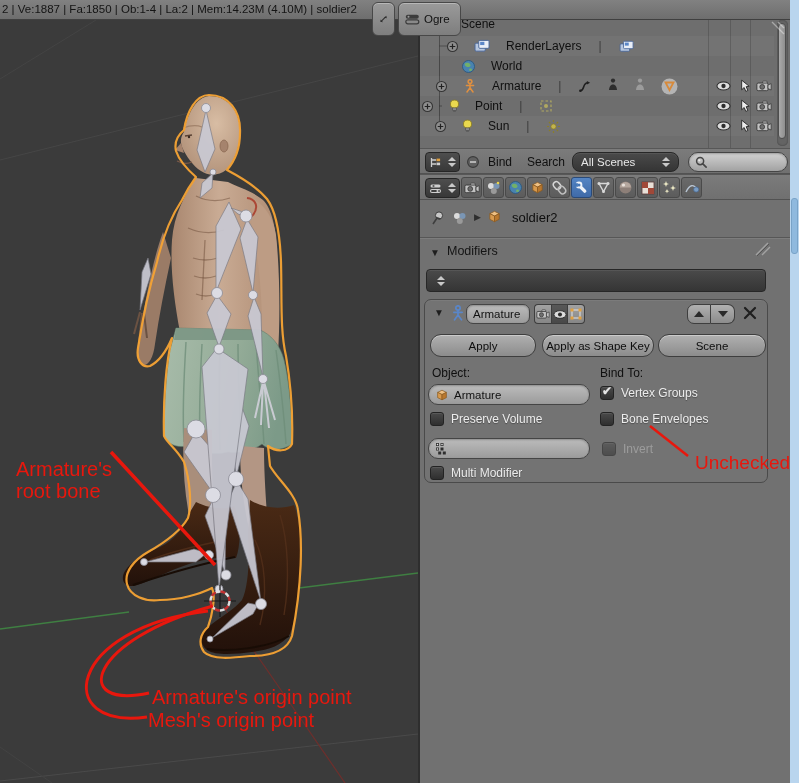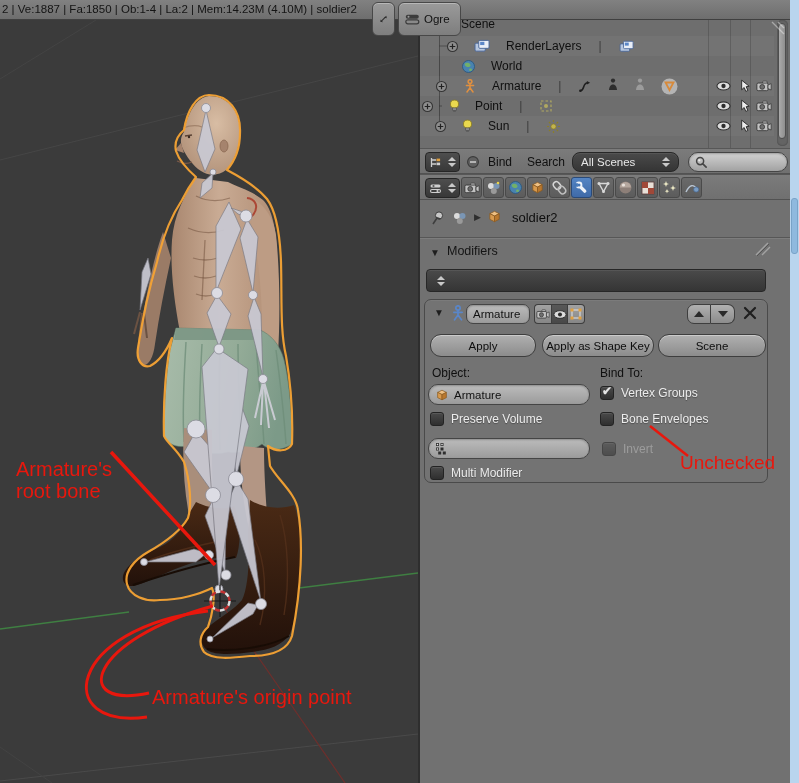--- a/index.html
+++ b/index.html
@@ -294,20 +294,21 @@
 
       <g stroke="#e8170d" fill="none">
         <path d="M111,452 L215,565" stroke-width="3.5"></path>
         <path d="M149,693 C70,710 88,640 213,606" stroke-width="3"></path>
         <path d="M147,717 C52,730 66,628 208,611" stroke-width="3"></path>
       </g>
     </svg>
 
     <div class="vp-ann" style="left:16px;top:438px;width:128px;white-space:normal">Armature's root bone</div>
     <div class="vp-ann" style="left:152px;top:666px">Armature's origin point</div>
+    <div class="vp-ann" style="left:148px;top:689px">Mesh's origin point</div>
   </div>
 
   <div class="rpanel">
 
     <div class="outliner">
 
       <svg width="40" height="128" style="position:absolute;left:0;top:0">
         <path d="M19.5,12 V106 M19.5,26 H32 M19.5,66 H22 M19.5,86 H22 M19.5,106 H22" stroke="rgba(0,0,0,0.35)" stroke-width="1" fill="none"></path>
       </svg>
 
@@ -689,21 +690,21 @@
             </g>
           </svg>
       </div>
 
       <div class="cb" style="left:182px;top:242px;opacity:0.55"></div>
       <span class="cb-label" style="left:203px;top:242px;color:#9c9c9c;text-shadow:none">Invert</span>
 
       <div class="cb" style="left:10px;top:266px"></div>
       <span class="cb-label" style="left:31px;top:266px">Multi Modifier</span>
 
-      <span style="position:absolute;left:260px;top:252px;font-size:19px;color:#e8170d;white-space:nowrap">Unchecked</span>
+      <span style="position:absolute;left:275px;top:252px;font-size:19px;color:#e8170d;white-space:nowrap">Unchecked</span>
       <svg width="372" height="300" style="position:absolute;left:0;top:0;pointer-events:none">
           <line x1="230" y1="226" x2="268" y2="256" stroke="#e8170d" stroke-width="2.5"></line>
         </svg>
     </div>
   </div>
 
   <div class="winscroll">
     <div class="thumb" style="top:198px;height:56px"></div>
   </div>
 </div>

